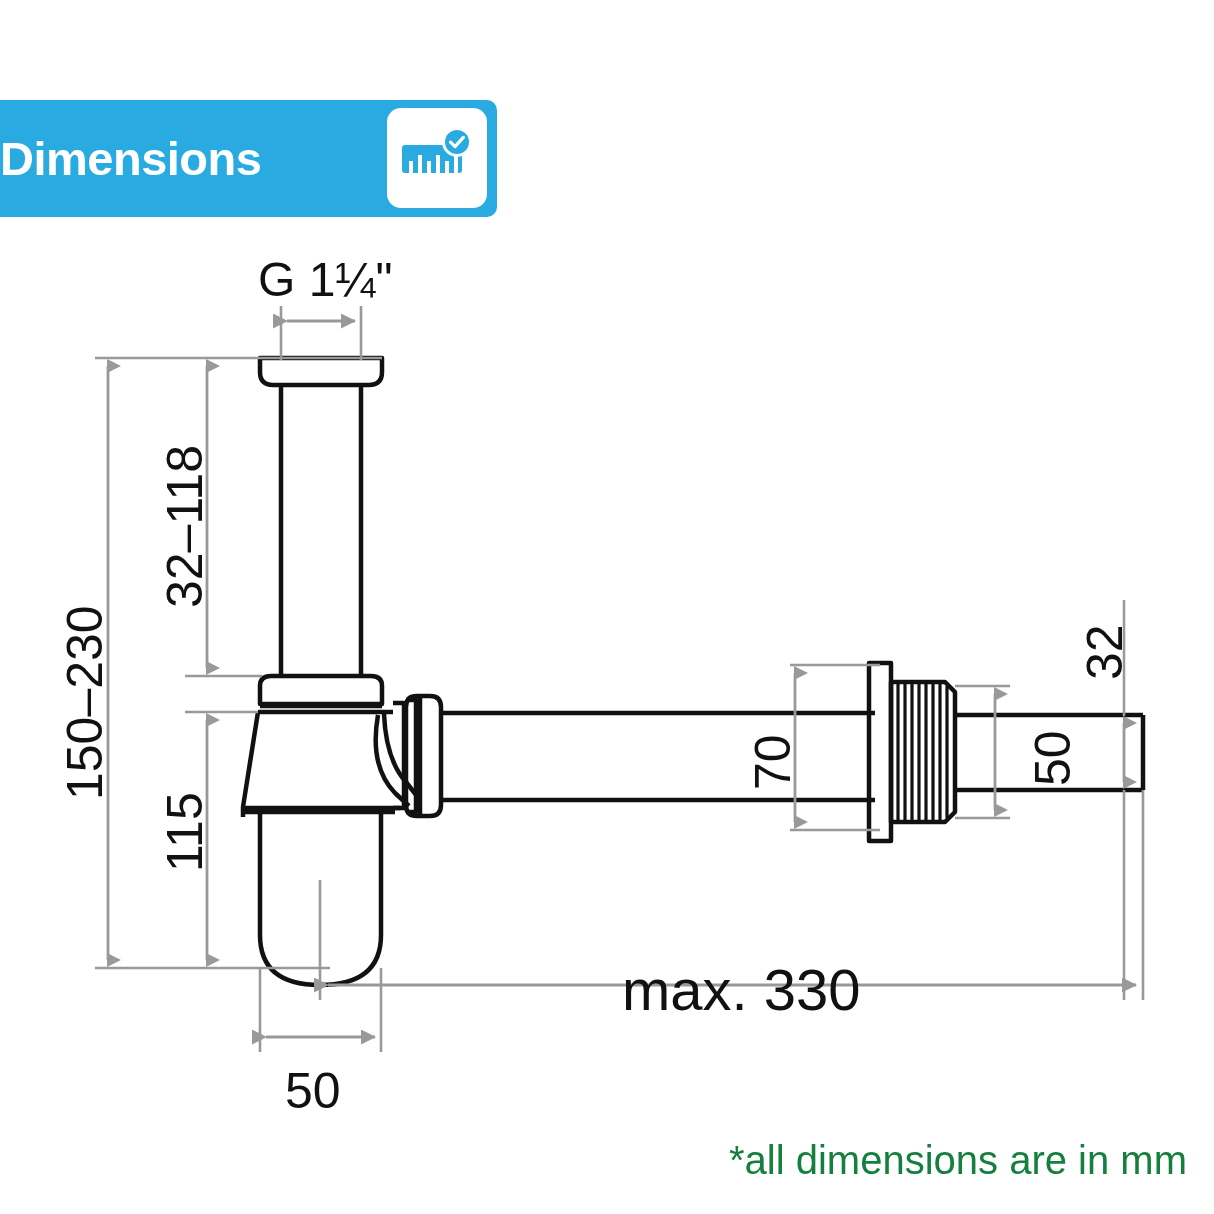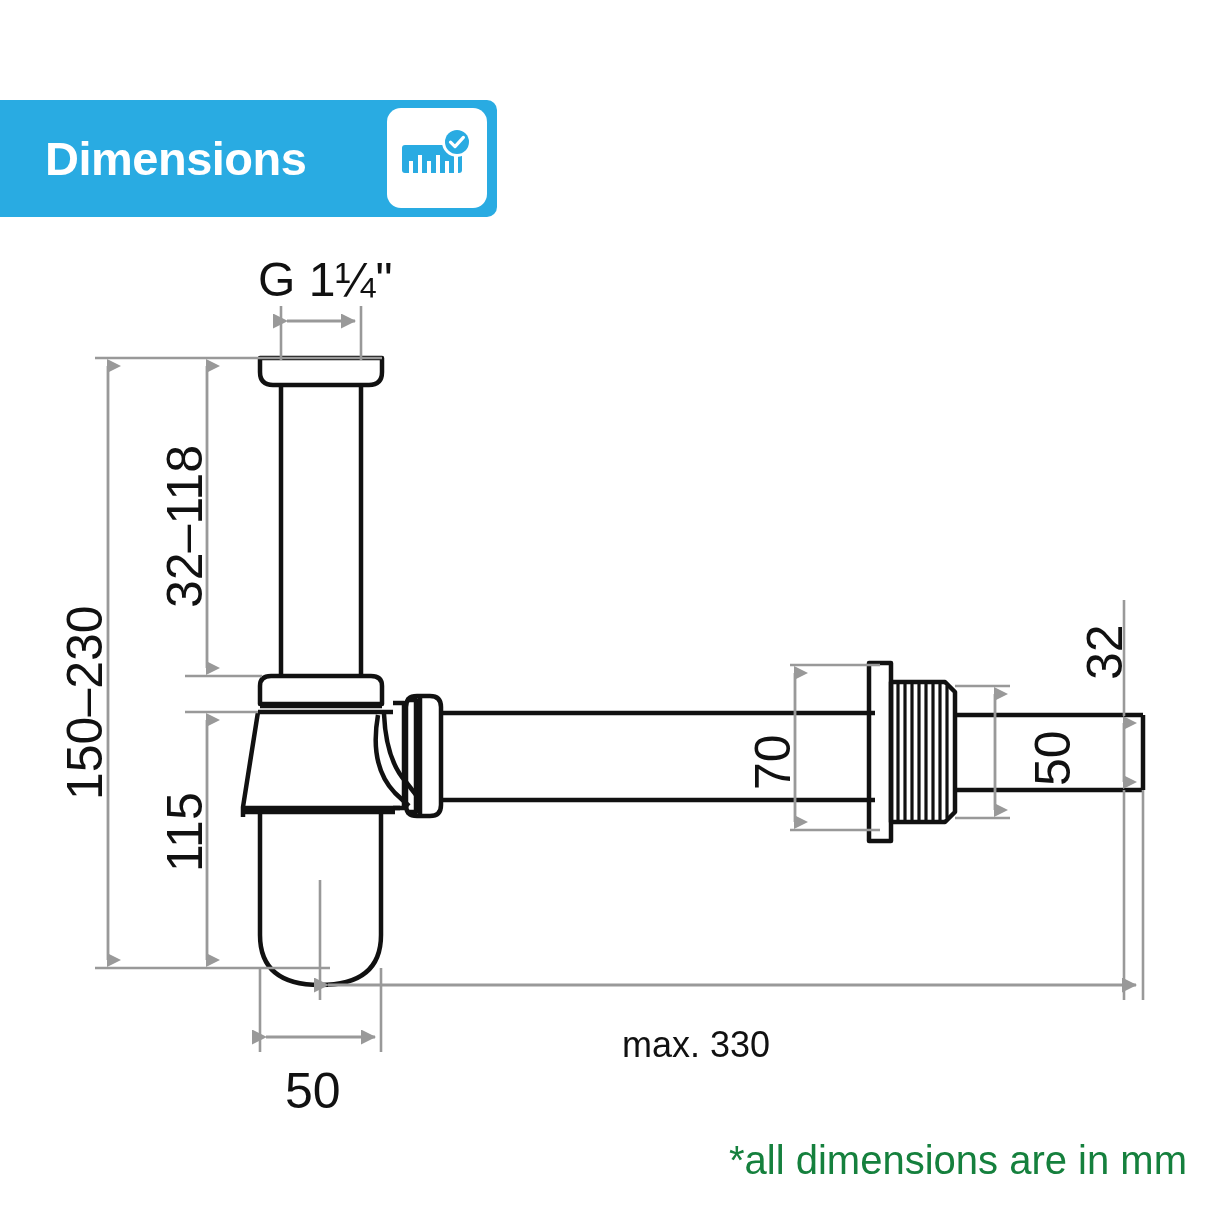--- a/index.html
+++ b/index.html
@@ -18,21 +18,20 @@
     width:497px;height:117px;
     background:#29abe2;
     border-radius:0 10px 10px 0;
     display:flex;align-items:center;
   }
   .banner-title{
     color:#ffffff;
     font-size:47px;
     font-weight:bold;
     letter-spacing:-0.5px;
-    margin-left:45px;
     white-space:nowrap;
   }
   .banner-icon-box{
     position:absolute;right:10px;top:8px;
     width:100px;height:100px;
     background:#ffffff;
     border-radius:14px;
     display:flex;align-items:center;justify-content:center;
   }
 
@@ -206,17 +205,17 @@
   <div class="dim-label rot" style="left:156px;top:872px;font-size:50px;">115</div>
 
   <div class="dim-label rot" style="left:744px;top:790px;font-size:50px;">70</div>
 
   <div class="dim-label rot" style="left:1024px;top:786px;font-size:50px;">50</div>
 
   <div class="dim-label rot" style="left:1076px;top:680px;font-size:50px;">32</div>
 
   <div class="dim-label" style="left:285px;top:1062px;font-size:50px;">50</div>
 
-  <div class="dim-label" style="left:622px;top:1024px;font-size:36px;">max. 330</div>
+  <div class="dim-label" style="left:622px;top:956px;font-size:58px;">max. 330</div>
 
   <div class="note" style="left:729px;top:1138px;">*all dimensions are in mm</div>
 
 </div>
 
 </body></html>

